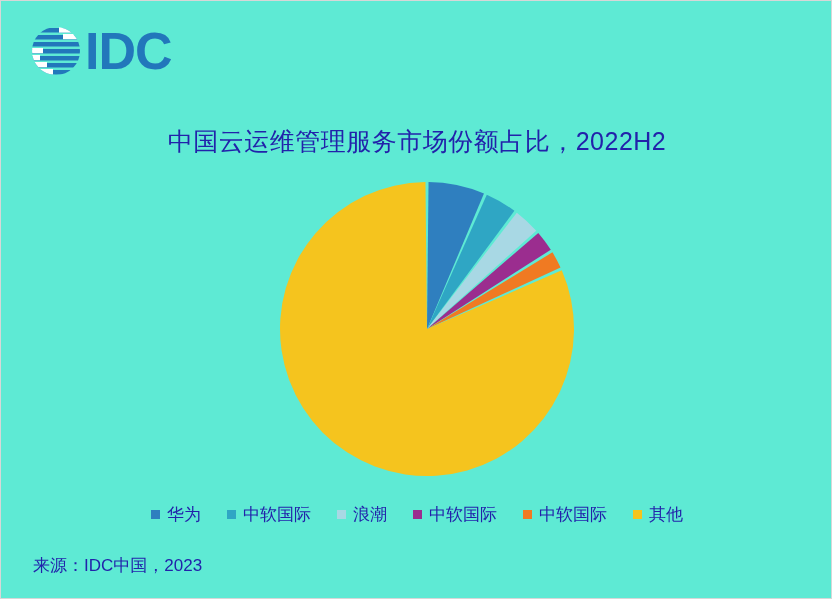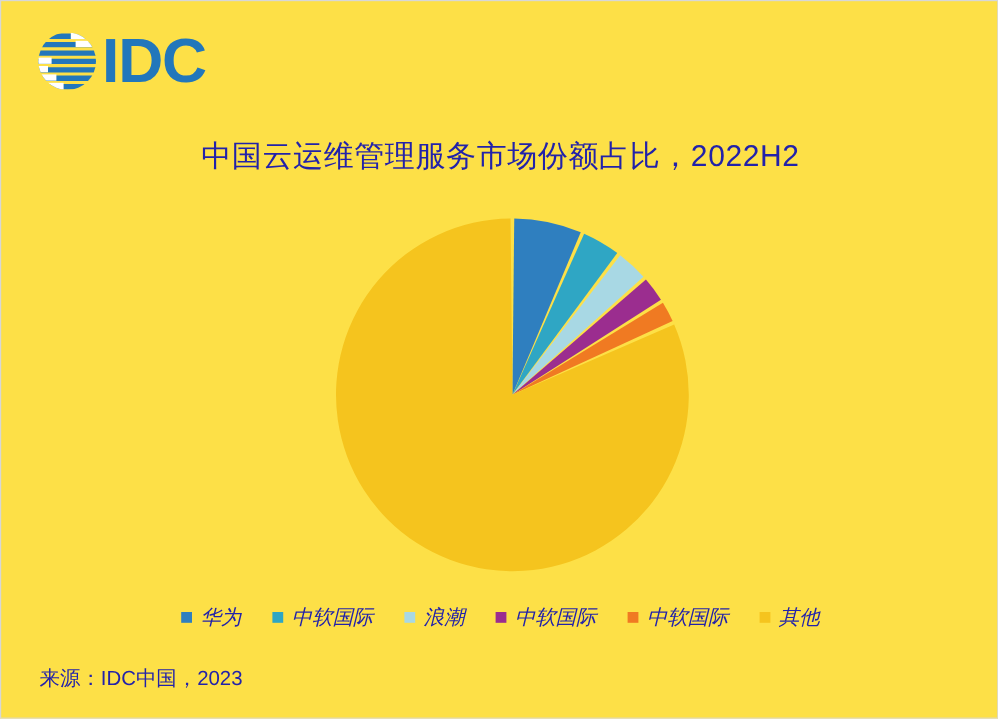--- a/index.html
+++ b/index.html
@@ -14,21 +14,21 @@
     overflow: hidden;
     position: relative;
   }
   .page-frame {
     position: absolute;
     left: 0; top: 0;
     width: 832px;
     height: 599px;
     box-sizing: border-box;
     border: 1px solid #d7d7d7;
-    background: #fde047;
+    background: #5eead4;
   }
   
   .logo {
     position: absolute;
     left: 30px;
     top: 24px;
     display: flex;
     align-items: center;
     height: 52px;
   }
@@ -39,21 +39,21 @@
     font-weight: bold;
     color: #2277BB;
     letter-spacing: -1px;
     line-height: 50px;
     margin-left: 4px;
   }
   
   .chart-title {
     position: absolute;
     left: 0;
-    top: 112px;
+    top: 124px;
     width: 832px;
     text-align: center;
     font-size: 25px;
     color: #2222AA;
     font-family: "Liberation Sans", sans-serif;
     letter-spacing: 0.5px;
     white-space: nowrap;
   }
   
   .pie-wrap {
@@ -85,21 +85,20 @@
     width: 9px;
     height: 9px;
     display: inline-block;
     flex: 0 0 auto;
   }
   .legend-label {
     font-size: 17px;
     color: #2222AA;
     font-family: "Liberation Sans", sans-serif;
     line-height: 1;
-    font-style: italic;
   }
   
   .source {
     position: absolute;
     left: 32px;
     top: 553px;
     font-size: 17px;
     color: #2222AA;
     font-family: "Liberation Sans", sans-serif;
     white-space: nowrap;

